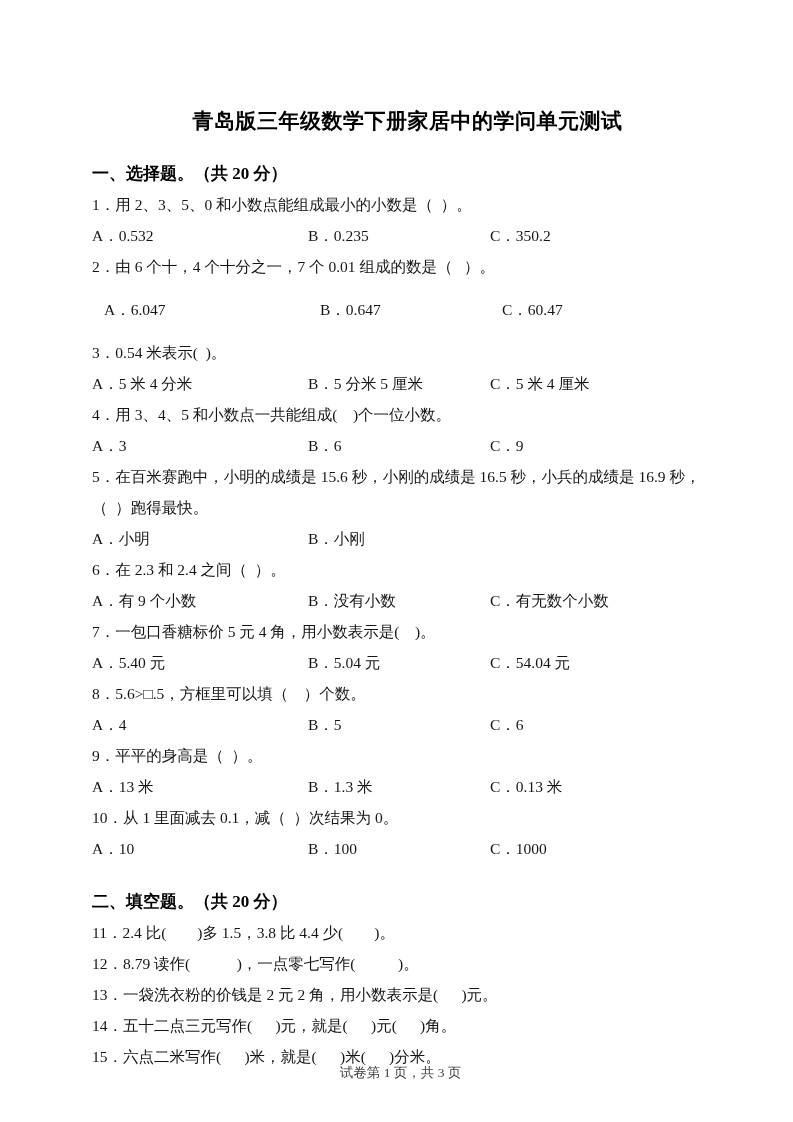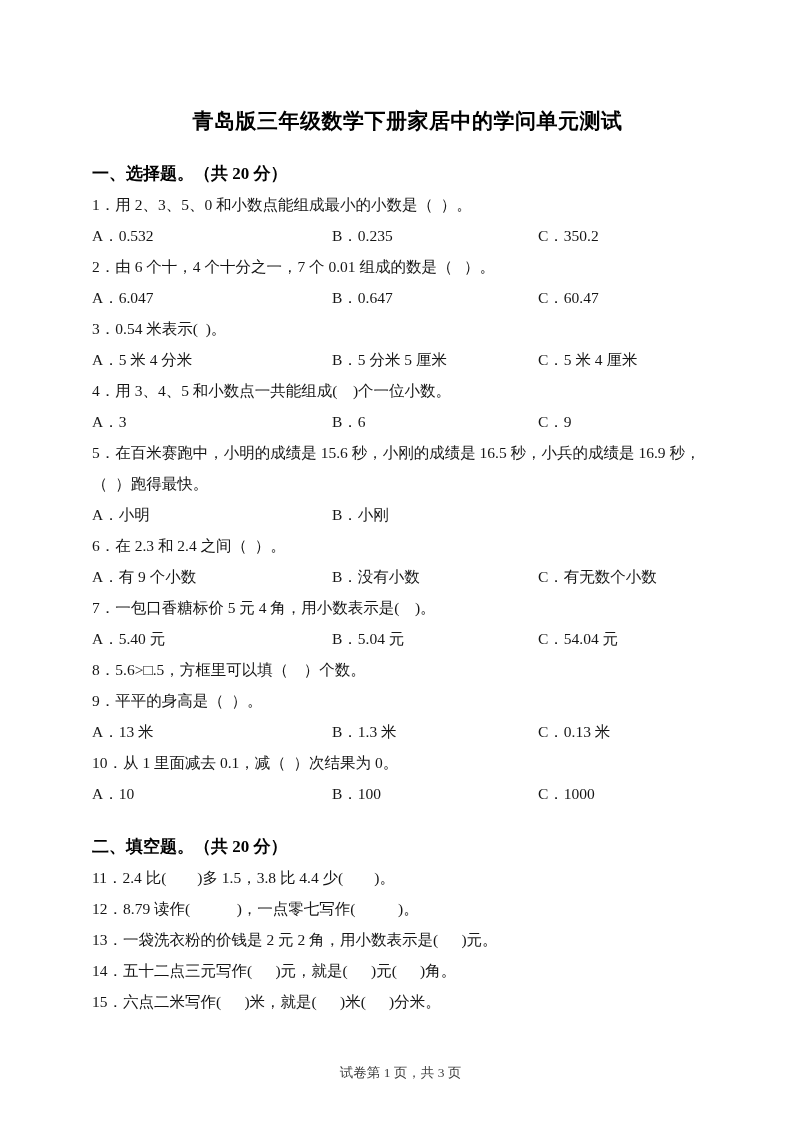--- a/index.html
+++ b/index.html
@@ -41,21 +41,20 @@
   .line {
     font-size: 15.5px;
     line-height: 31px;
     white-space: pre-wrap;
   }
   .opts {
     display: grid;
     grid-template-columns: 216px 182px 1fr;
     font-size: 15.5px;
     line-height: 31px;
-    gap: 24px;
   }
   .opts span {
     white-space: pre-wrap;
   }
   .footer {
     position: absolute;
     top: 1064px;
     left: 8px;
     right: 0;
     text-align: center;
@@ -76,21 +75,21 @@
     <div class="sec-heading">一、选择题。（共 20 分）</div>
 
     <p class="line" style="margin: 0px;">1．用 2、3、5、0 和小数点能组成最小的小数是（  ）。</p>
     <div class="opts" style="margin: 0px;">
       <span>A．0.532</span>
       <span>B．0.235</span>
       <span>C．350.2</span>
     </div>
 
     <p class="line" style="margin: 0px;">2．由 6 个十，4 个十分之一，7 个 0.01 组成的数是（   ）。</p>
-    <div class="opts" style="margin: 0px;">
+    <div class="opts" style="margin: 12px;">
       <span>A．6.047</span>
       <span>B．0.647</span>
       <span>C．60.47</span>
     </div>
 
     <p class="line" style="margin: 0px;">3．0.54 米表示(  )。</p>
     <div class="opts" style="margin: 0px;">
       <span>A．5 米 4 分米</span>
       <span>B．5 分米 5 厘米</span>
       <span>C．5 米 4 厘米</span>
@@ -118,20 +117,25 @@
     </div>
 
     <p class="line" style="margin: 0px;">7．一包口香糖标价 5 元 4 角，用小数表示是(    )。</p>
     <div class="opts" style="margin: 0px;">
       <span>A．5.40 元</span>
       <span>B．5.04 元</span>
       <span>C．54.04 元</span>
     </div>
 
     <p class="line" style="margin: 0px;">8．5.6&gt;□.5，方框里可以填（    ）个数。</p>
+    <div class="opts" style="margin: 0px;">
+      <span>A．4</span>
+      <span>B．5</span>
+      <span>C．6</span>
+    </div>
 
     <p class="line" style="margin: 0px;">9．平平的身高是（  ）。</p>
     <div class="opts" style="margin: 0px;">
       <span>A．13 米</span>
       <span>B．1.3 米</span>
       <span>C．0.13 米</span>
     </div>
 
     <p class="line" style="margin: 0px;">10．从 1 里面减去 0.1，减（  ）次结果为 0。</p>
     <div class="opts" style="margin: 0px;">

